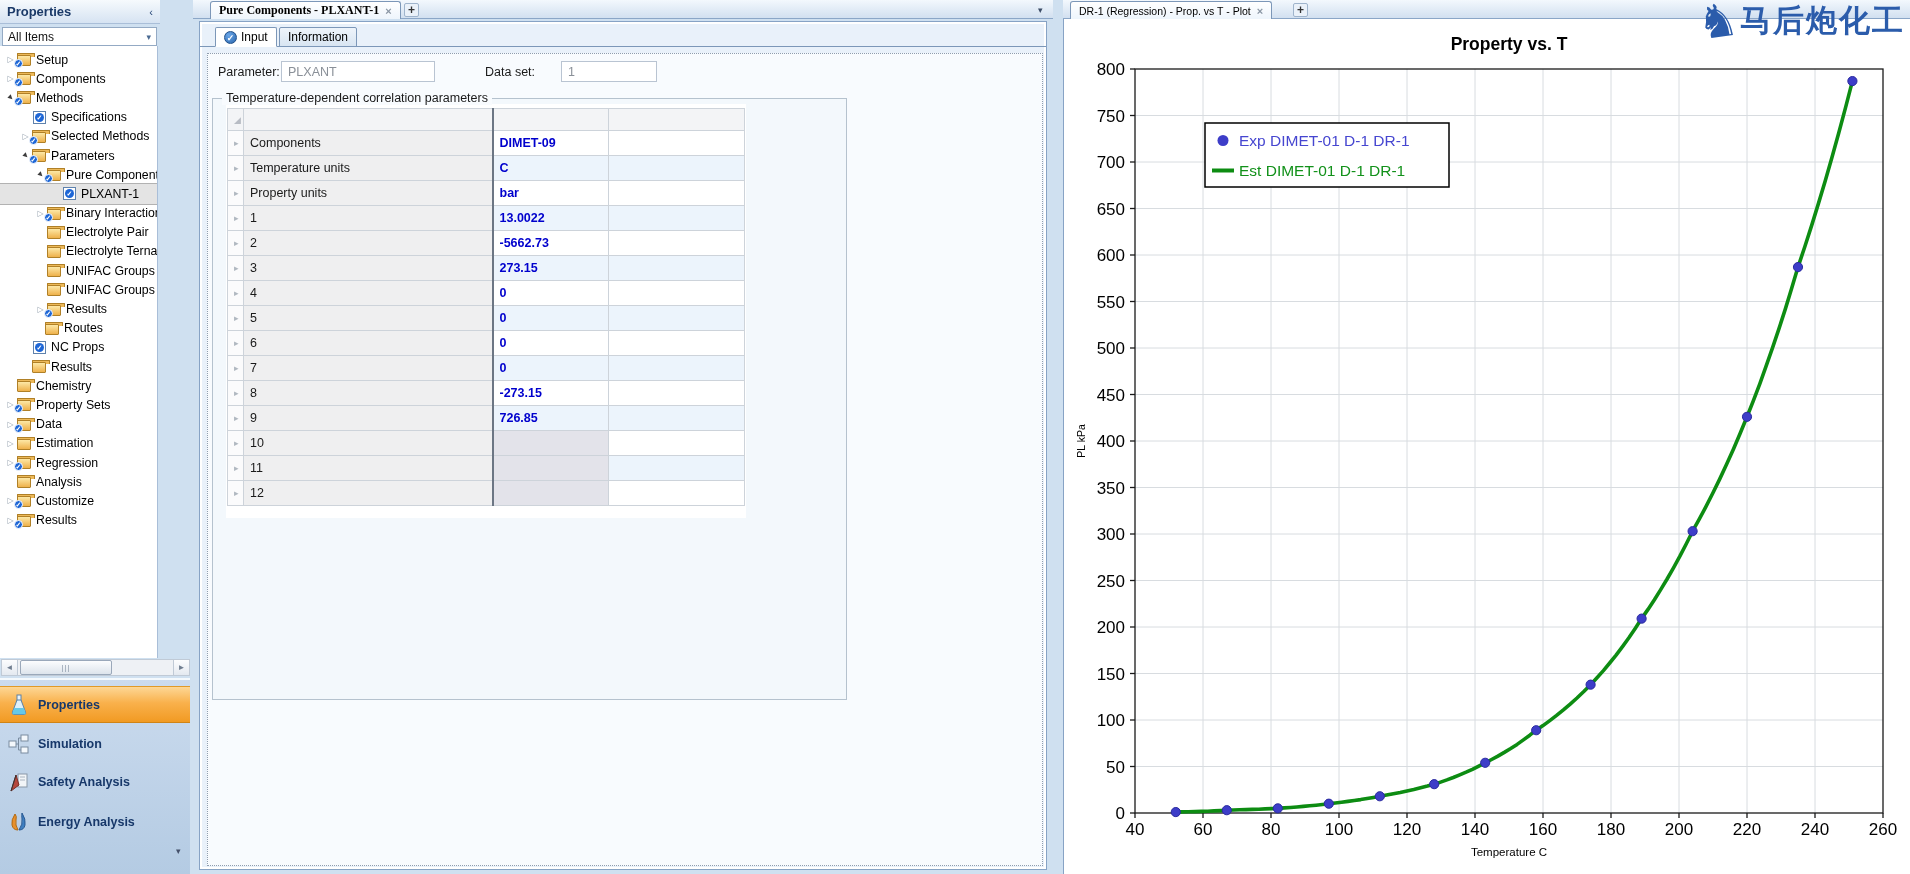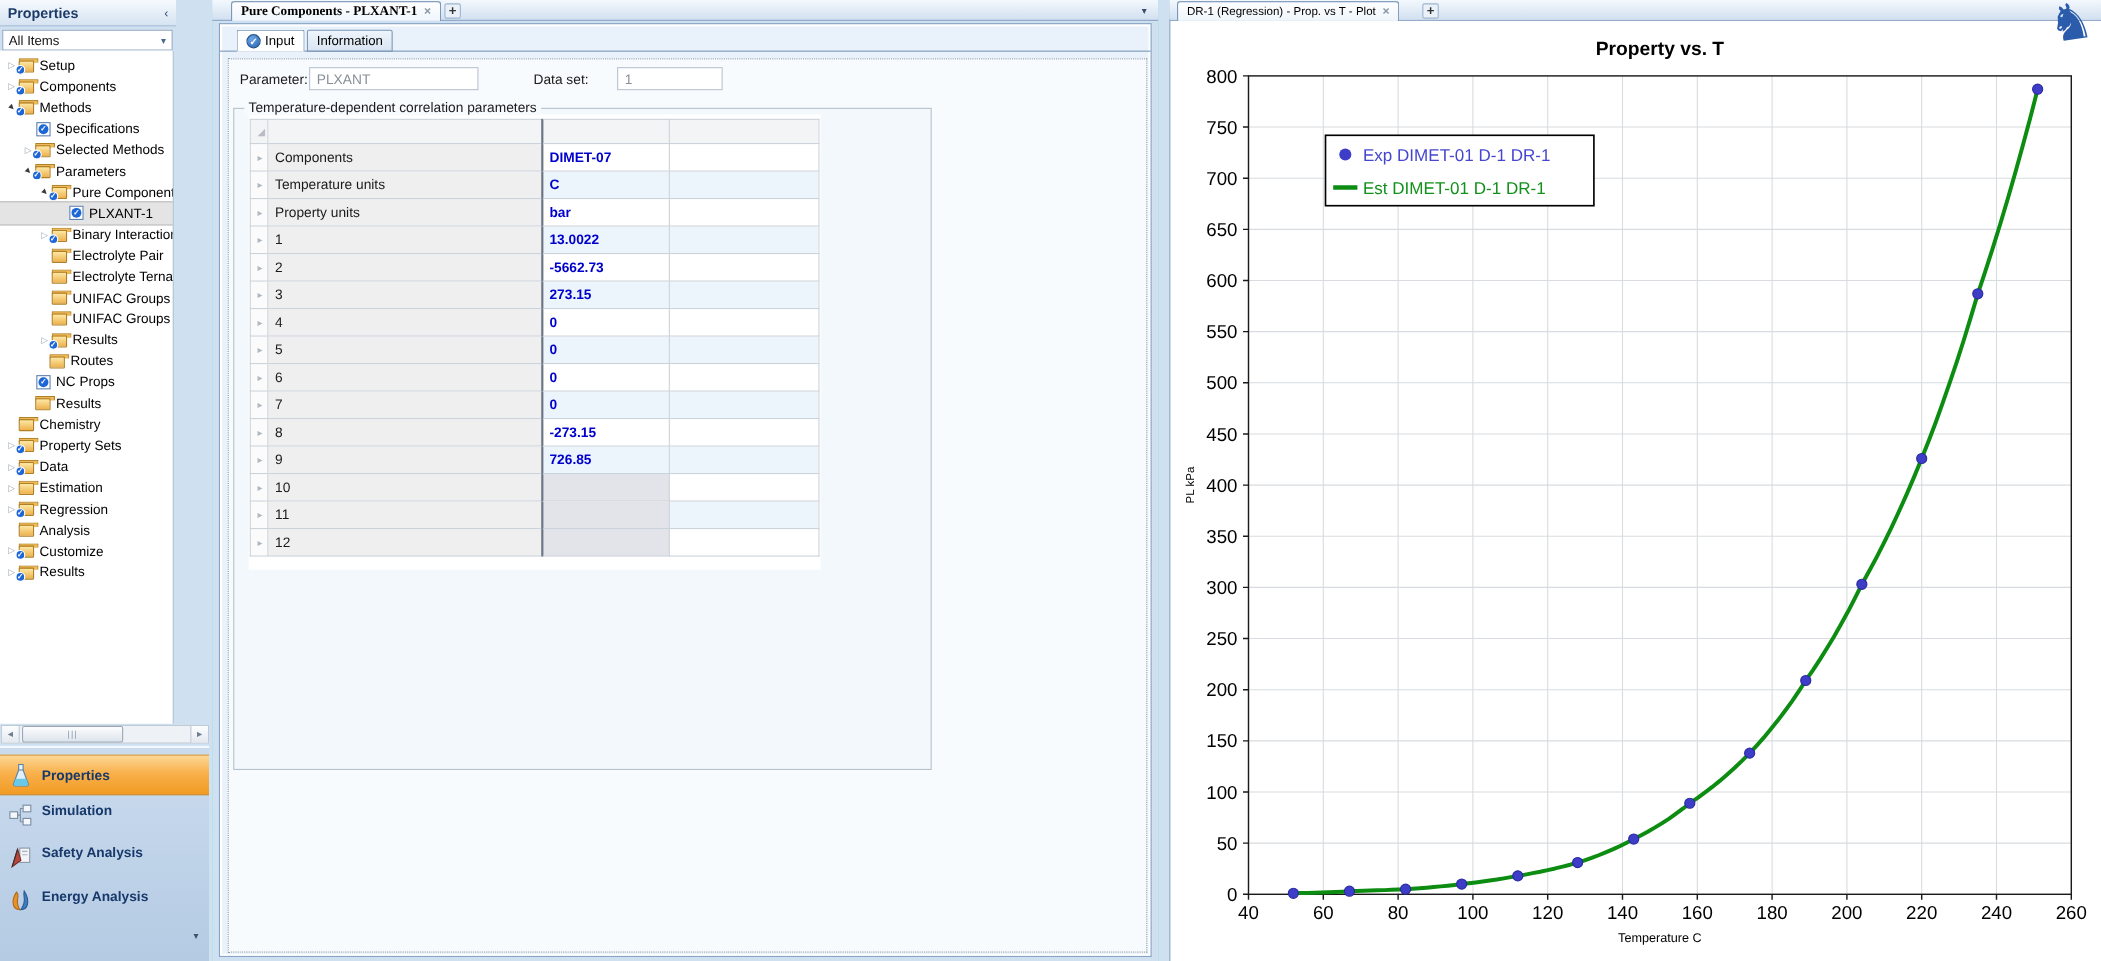--- a/index.html
+++ b/index.html
@@ -1,17 +1,17 @@
 <!DOCTYPE html>
 <html><head>
 <meta charset="utf-8">
 <style>
   * { margin:0; padding:0; box-sizing:border-box; }
   html,body { width:1910px; height:874px; font-family:"Liberation Sans",sans-serif; }
-  #app { position:relative; width:1910px; height:874px; background:#5eead4; overflow:hidden; }
+  #app { position:relative; width:1910px; height:874px; background:#f0abfc; overflow:hidden; }
   .abs { position:absolute; }
 
   
   #sidebar-bg { left:0; top:0; width:193px; height:874px; background:#cfe0f0; }
   #sb-header { left:0; top:0; width:160px; height:24px;
     background:linear-gradient(#f6fafd,#d6e3f2); border-bottom:1px solid #a9bed8;
     display:flex; align-items:center; justify-content:space-between; padding:0 7px; }
   #sb-header .t { font-size:13px; font-weight:bold; color:#1b3a68; }
   #sb-header .c { font-size:11px; color:#2a4a7a; cursor:pointer; }
   #sb-combo { left:2px; top:27px; width:155px; height:19px; background:#fff;
@@ -32,21 +32,21 @@
   .formic .pg { position:absolute; left:1px; top:0; width:13px; height:13px; background:#fff; border:1px solid #5f82ad; }
   .formic .cc { position:absolute; left:3px; top:2px; width:9px; height:9px; border-radius:50%; background:#1d66d6; color:#fff; font-size:7px; line-height:9px; text-align:center; font-weight:bold; }
   #hscroll { left:1px; top:659px; width:189px; height:17px; background:#eef1f5; border:1px solid #c0cad6; display:flex; align-items:center; }
   .sbtn { width:16px; height:15px; background:linear-gradient(#fcfdfe,#e4e9f0); border-right:1px solid #c0cad6; font-size:8px; color:#707e90; text-align:center; line-height:15px; }
   .sbtn.r { border-right:none; border-left:1px solid #c0cad6; }
   #sthumb { width:92px; height:15px; margin-left:2px; background:linear-gradient(#fcfdfe,#dde4ec); border:1px solid #9aa8ba; border-radius:2px; font-size:8px; color:#8a98a8; text-align:center; line-height:14px; letter-spacing:1px; }
   #mod-area { left:0; top:678px; width:190px; height:196px; background:linear-gradient(#cbdbee,#b4cbe3); border-top:2px solid #f4f9fd; }
   #btn-properties { left:0; top:686px; width:190px; height:37px;
     background:linear-gradient(#fdd795,#f9b14c 45%,#f19a23); border-top:1px solid #e19a28; border-bottom:1px solid #d08416;
     display:flex; align-items:center; cursor:pointer; }
-  .mod-row { position:absolute; left:0; width:190px; height:28px; display:flex; cursor:pointer; }
+  .mod-row { position:absolute; left:0; width:190px; height:28px; display:flex; align-items:center; cursor:pointer; }
   .mod-ic { width:22px; height:22px; margin:0 8px 0 8px; flex:0 0 22px; }
   .mod-lb { font-size:12.5px; font-weight:bold; color:#17386a; }
   #sb-more { left:176px; top:846px; font-size:9px; color:#44506a; }
 
   
   .tabbar { top:0; height:19px; background:linear-gradient(#f3f8fd,#d2e0f0); border-bottom:1px solid #8ba6c7; }
   .tab { position:absolute; top:1px; height:18px; display:flex; align-items:center; gap:6px;
     background:linear-gradient(#ffffff,#eef5fc); border:1px solid #7c97b8; border-bottom:none;
     border-radius:3px 3px 0 0; padding:0 8px; cursor:pointer; }
   .tab .x { color:#8a96a4; font-size:11px; font-weight:bold; }
@@ -377,21 +377,21 @@
     <tbody id="ptbody">
         <tr class="head">
           <td class="acol"><span class="corner">◢</span></td>
           <td class="lcol" style="background:#f3f4f6"></td>
           <td class="vcol" style="background:#f3f4f6;border-left:2px solid #6c7684"></td>
           <td class="ecol" style="background:#f3f4f6"></td>
         </tr>
         <tr class="plain">
           <td class="acol">▸</td>
           <td class="lcol">Components</td>
-          <td class="vcol">DIMET-07</td>
+          <td class="vcol">DIMET-09</td>
           <td class="ecol"></td>
         </tr>
         <tr class="tint">
           <td class="acol">▸</td>
           <td class="lcol">Temperature units</td>
           <td class="vcol">C</td>
           <td class="ecol"></td>
         </tr>
         <tr class="plain">
           <td class="acol">▸</td>
@@ -589,20 +589,21 @@
       <rect x="142" y="104" width="244" height="64" fill="#fff" stroke="#000" stroke-width="1.5"></rect>
       <circle cx="160" cy="121.5" r="5.5" fill="#3d3dc8"></circle>
       <text x="176" y="127" font-size="15.5" fill="#4646d0">Exp DIMET-01 D-1 DR-1</text>
       <line x1="149" y1="151.5" x2="171" y2="151.5" stroke="#0d8c12" stroke-width="4"></line>
       <text x="176" y="157" font-size="15.5" fill="#12911a">Est DIMET-01 D-1 DR-1</text>
     </svg>
 
   <div class="abs" id="watermark">
     <div class="row1">
       <span id="wm-horse">♞</span>
+      <span id="wm-cn">马后炮化工</span>
     </div>
   </div>
 
 <div id="btn-properties" class="abs" style="top: 686px;">
       <span class="mod-ic"><svg width="22" height="22" viewBox="0 0 22 22">
           <rect x="9" y="1" width="4" height="6" fill="#eaf4fb" stroke="#5c82a6"></rect>
           <path d="M9 6 L4.5 18 Q3.5 20.5 6 20.5 L16 20.5 Q18.5 20.5 17.5 18 L13 6 Z" fill="#dff0fa" stroke="#5c82a6"></path>
           <path d="M6.2 14 L15.8 14 L17.3 18 Q18.2 20.3 16 20.3 L6 20.3 Q3.8 20.3 4.7 18 Z" fill="#66c9e8"></path>
         </svg></span>
       <span class="mod-lb">Properties</span>

